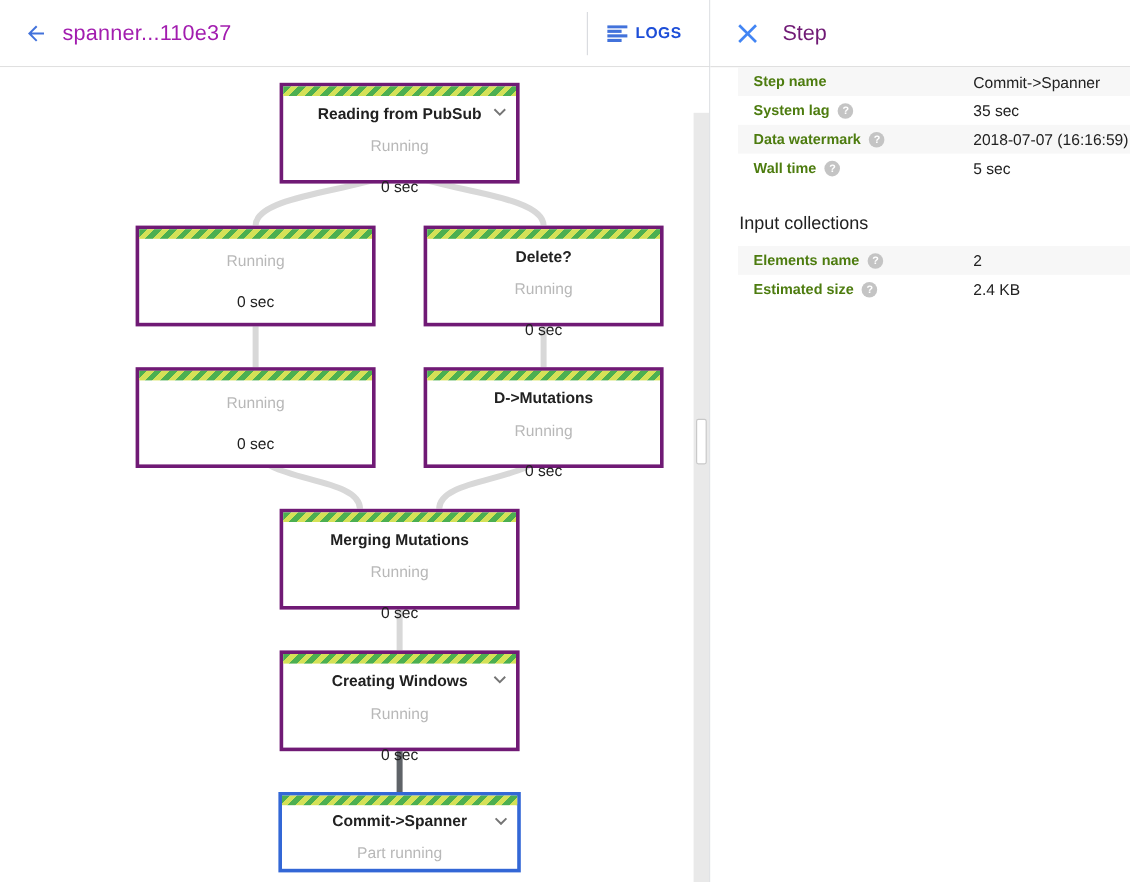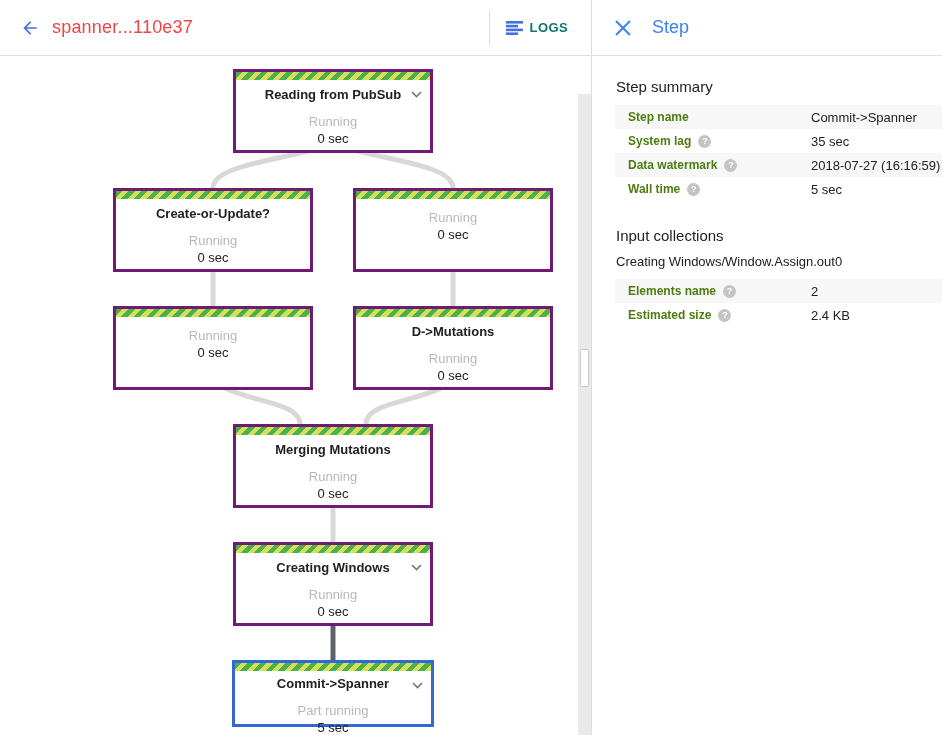--- a/index.html
+++ b/index.html
@@ -5,57 +5,57 @@
   * { margin:0; padding:0; box-sizing:border-box; }
   html,body { background:#fff; }
   body { font-family:"Liberation Sans", sans-serif; color:#212121; }
   .app { position:relative; width:942px; height:735px; background:#fff; overflow:hidden; }
 
   
   .graph-header { position:absolute; left:0; top:0; width:592px; height:56px;
     background:#fff; border-bottom:1px solid #e0e0e0; display:flex; align-items:center; }
   .back-btn { margin-left:14px; width:32px; height:32px; display:flex; align-items:center;
     justify-content:center; cursor:pointer; }
-  .job-title { margin-left:6px; font-size:18px; color:#ef4444; letter-spacing:.2px; }
+  .job-title { margin-left:6px; font-size:18px; color:#a21caf; letter-spacing:.2px; }
   .hdr-spacer { flex:1; }
   .hdr-divider { width:1px; height:36px; background:#dadce0; }
   .logs-btn { display:flex; align-items:center; gap:7px; padding:0 24px 0 16px;
-    height:56px; cursor:pointer; color:#0f766e; font-size:13px; font-weight:bold;
+    height:56px; cursor:pointer; color:#1d4ed8; font-size:13px; font-weight:bold;
     letter-spacing:.4px; }
 
   
   .graph-area { position:absolute; left:0; top:56px; width:592px; height:679px;
     background:#fff; overflow:hidden; }
   .edges { position:absolute; left:0; top:0; }
 
   .node { position:absolute; width:200px; height:84px; background:#fff;
     border:3px solid #701a75; cursor:pointer; text-align:center; }
   .node .stripe { height:8px; width:100%;
     background:repeating-linear-gradient(135deg,#4caf50 0 4.5px,#d4e157 4.5px 9px); }
   .node .n-title { font-size:13px; font-weight:bold; margin-top:7px; line-height:16px; }
   .node .n-status { font-size:13px; color:#b8b8b8; line-height:16px; margin-top:11px; }
-  .node .n-time { font-size:13px; color:#212121; line-height:16px; margin-top:1px; }
+  .node .n-time { font-size:13px; color:#212121; line-height:16px; margin-top:18px; }
   .node .chev { position:absolute; right:8px; top:12px; }
   .node.selected { border:3px solid #3367d6; }
   .node.selected .n-title { margin-top:5px; }
 
   
   .scroll-strip { position:absolute; left:578px; top:94px; width:13px; height:641px;
     background:#e9e9e9; }
   .scroll-handle { position:absolute; left:580px; top:349px; width:9px; height:38px;
     background:#fff; border:1px solid #c9c9c9; border-radius:2px; cursor:row-resize; }
   .panel-divider { position:absolute; left:591px; top:0; width:1px; height:735px;
     background:#dadce0; }
 
   
   .side-panel { position:absolute; left:592px; top:0; width:350px; height:735px; background:#fff; }
   .sp-header { height:56px; border-bottom:1px solid #e0e0e0; display:flex; align-items:center; }
   .close-btn { margin-left:16px; width:30px; height:30px; display:flex; align-items:center;
     justify-content:center; cursor:pointer; }
-  .sp-title { margin-left:14px; font-size:18px; color:#3b82f6; }
+  .sp-title { margin-left:14px; font-size:18px; color:#701a75; }
   .sp-heading { margin:22px 0 10px 24px; font-size:15px; color:#212121; }
   .collection-name { margin:4px 0 10px 24px; font-size:13px; color:#212121; }
   .kv-table { margin-left:23px; }
   .kv-row { display:flex; align-items:center; height:24px; padding-left:13px; }
   .kv-row:nth-child(odd) { background:#f7f7f7; }
   .kv-label { font-size:12px; font-weight:bold; color:#4d7c0f; }
   .kv-value { position:absolute; left:196px; font-size:13px; color:#212121; }
   .kv-row { position:relative; }
   .help-icon { margin-left:7px; width:13px; height:13px; border-radius:50%;
     background:#c4c4c4; color:#fff; font-size:9px; font-weight:bold; display:inline-flex;
@@ -118,27 +118,27 @@
             <polyline points="1,1 5.5,5.5 10,1" stroke="#757575" stroke-width="1.6" fill="none"></polyline>
           </svg>
       </span>
       <div class="n-title">Reading from PubSub</div>
       <div class="n-status">Running</div>
       <div class="n-time">0 sec</div>
     </div>
 
     <div class="node" style="left:113px;top:132px">
       <div class="stripe"></div>
-      <div class="n-title">Create-or-Update?</div>
       <div class="n-status">Running</div>
       <div class="n-time">0 sec</div>
     </div>
 
     <div class="node" style="left:353px;top:132px">
       <div class="stripe"></div>
+      <div class="n-title">Delete?</div>
       <div class="n-status">Running</div>
       <div class="n-time">0 sec</div>
     </div>
 
     <div class="node" style="left:113px;top:250px">
       <div class="stripe"></div>
       <div class="n-status">Running</div>
       <div class="n-time">0 sec</div>
     </div>
 
@@ -189,46 +189,44 @@
     <div class="sp-header">
       <div class="close-btn">
         <svg width="16" height="16" viewBox="0 0 16 16">
           <line x1="1" y1="1" x2="15" y2="15" stroke="#4285f4" stroke-width="2.2"></line>
           <line x1="15" y1="1" x2="1" y2="15" stroke="#4285f4" stroke-width="2.2"></line>
         </svg>
       </div>
       <div class="sp-title">Step</div>
     </div>
 
-    <div class="sp-heading">Step summary</div>
 
     <div class="kv-table">
       <div class="kv-row">
         <span class="kv-label">Step name</span>
         <span class="kv-value">Commit-&gt;Spanner</span>
       </div>
       <div class="kv-row">
         <span class="kv-label">System lag</span>
         <span class="help-icon">?</span>
         <span class="kv-value">35 sec</span>
       </div>
       <div class="kv-row">
         <span class="kv-label">Data watermark</span>
         <span class="help-icon">?</span>
-        <span class="kv-value">2018-07-27 (16:16:59)</span>
+        <span class="kv-value">2018-07-07 (16:16:59)</span>
       </div>
       <div class="kv-row">
         <span class="kv-label">Wall time</span>
         <span class="help-icon">?</span>
         <span class="kv-value">5 sec</span>
       </div>
     </div>
 
     <div class="sp-heading" style="margin-top:26px">Input collections</div>
-    <div class="collection-name">Creating Windows/Window.Assign.out0</div>
 
     <div class="kv-table">
       <div class="kv-row">
         <span class="kv-label">Elements name</span>
         <span class="help-icon">?</span>
         <span class="kv-value">2</span>
       </div>
       <div class="kv-row">
         <span class="kv-label">Estimated size</span>
         <span class="help-icon">?</span>

